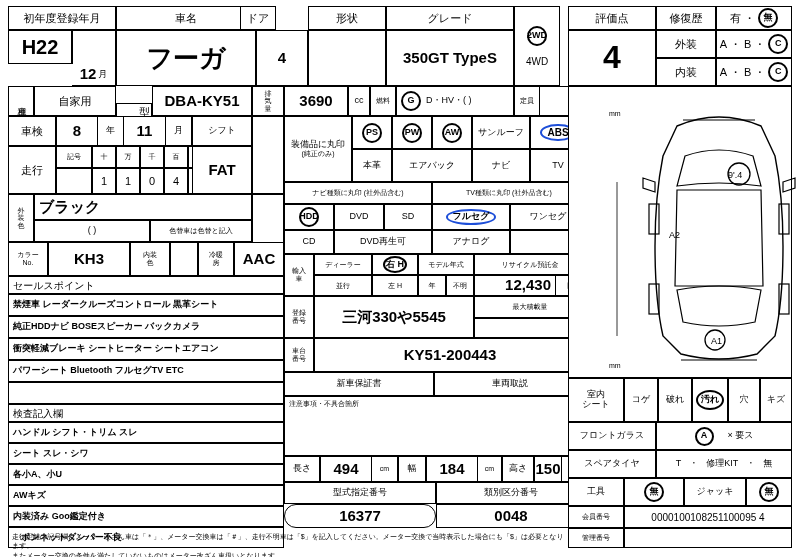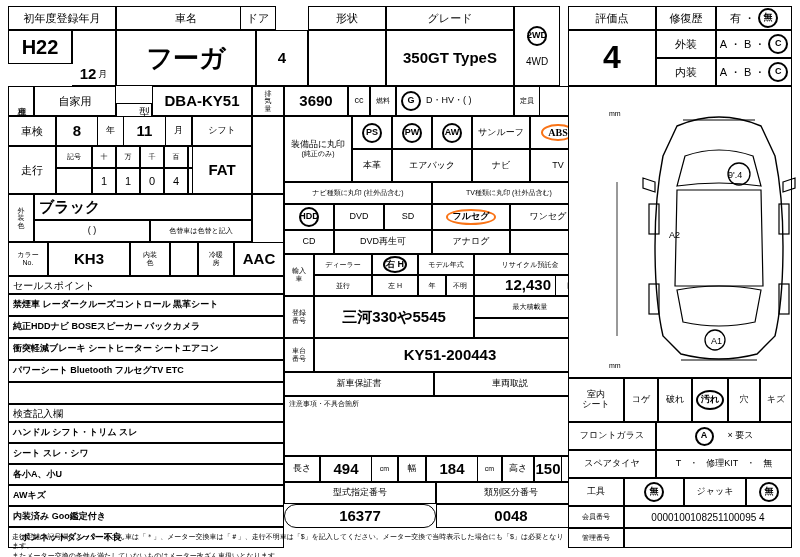--- a/index.html
+++ b/index.html
@@ -33,24 +33,23 @@
   .xsm { font-size:10px; }
   .tiny { font-size:7px; }
   .circle {
     display:inline-flex; align-items:center; justify-content:center;
     border:2px solid #000; border-radius:50%;
     width:26px; height:26px; font-size:11px; font-weight:bold;
   }
   .circle.sm2 { width:20px; height:20px; font-size:9px; border-width:2px; }
   .ell {
     display:inline-flex; align-items:center; justify-content:center;
-    border:2px solid #f97316; border-radius:50%;
+    border:2px solid #1d4ed8; border-radius:50%;
     padding:1px 5px; font-size:10px; font-weight:bold;
     min-width:30px;
-    font-family:Liberation Serif, serif;
   }
   .col { flex-direction:column; }
   .footer { font-size:8px; line-height:1.35; padding:2px 4px; text-align:left; }
   .diagram { position:absolute;margin-left:39px; }
   svg { display:block; }
   .vert { writing-mode:vertical-rl; text-orientation:upright; letter-spacing:1px; }
 </style>
 </head>
 <body>
 

